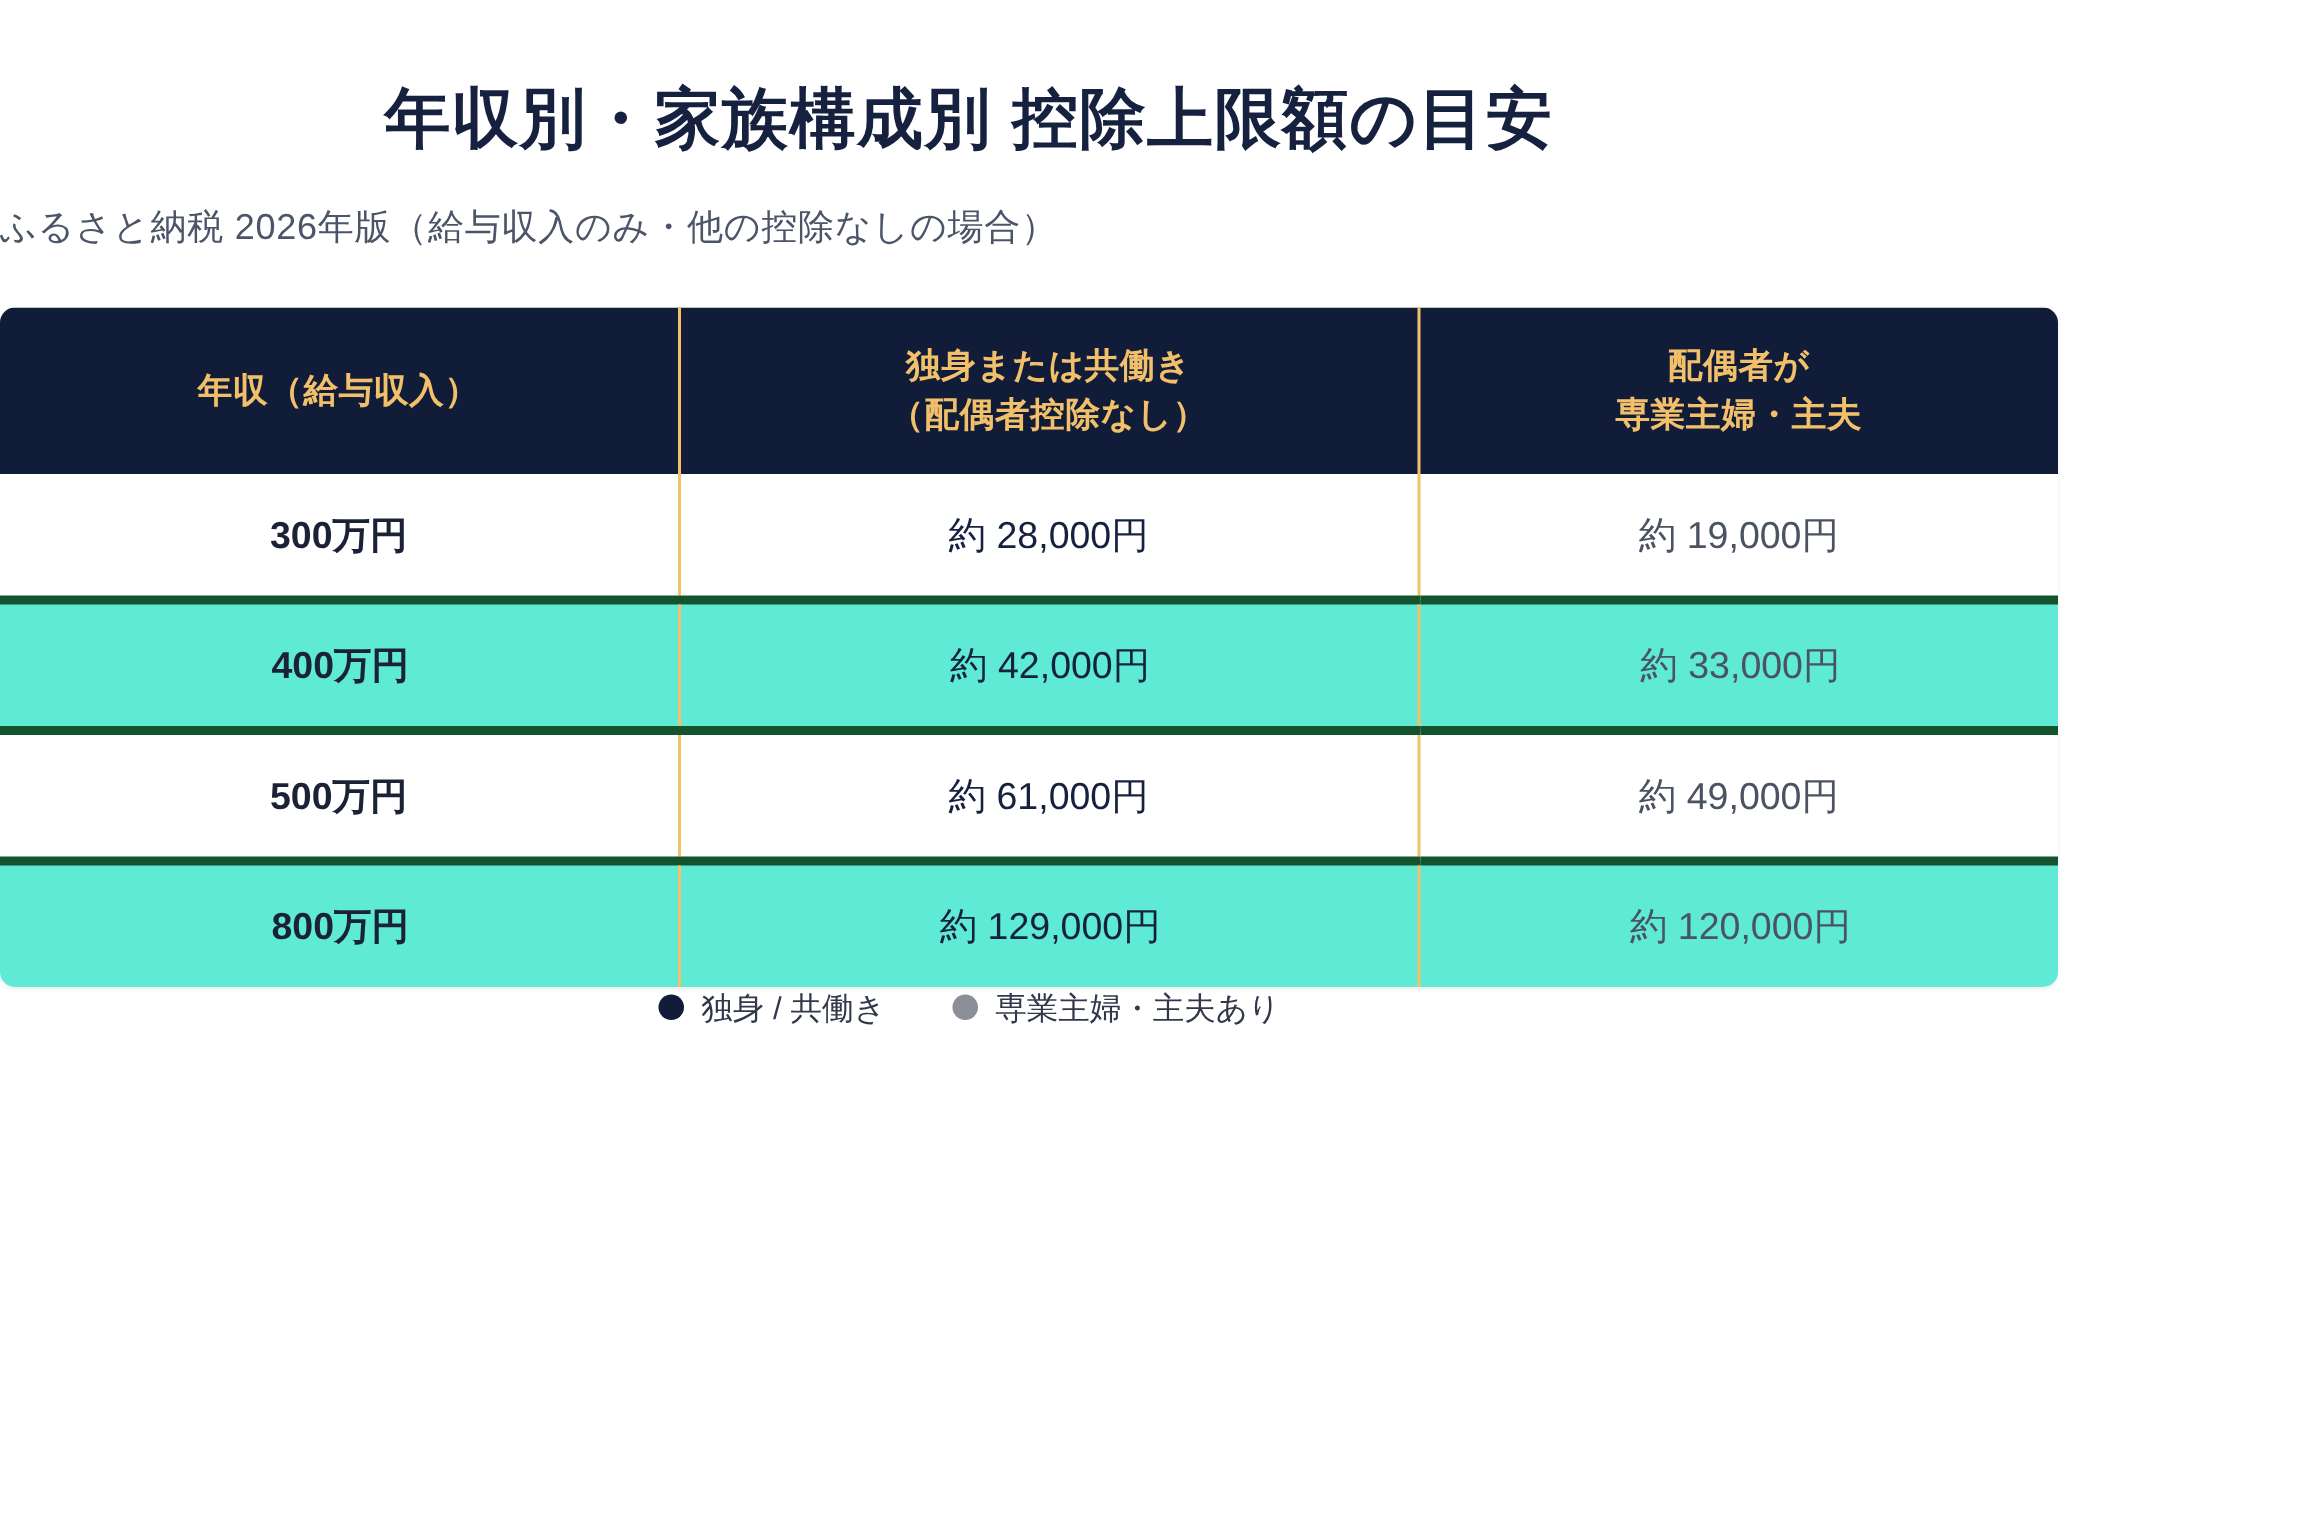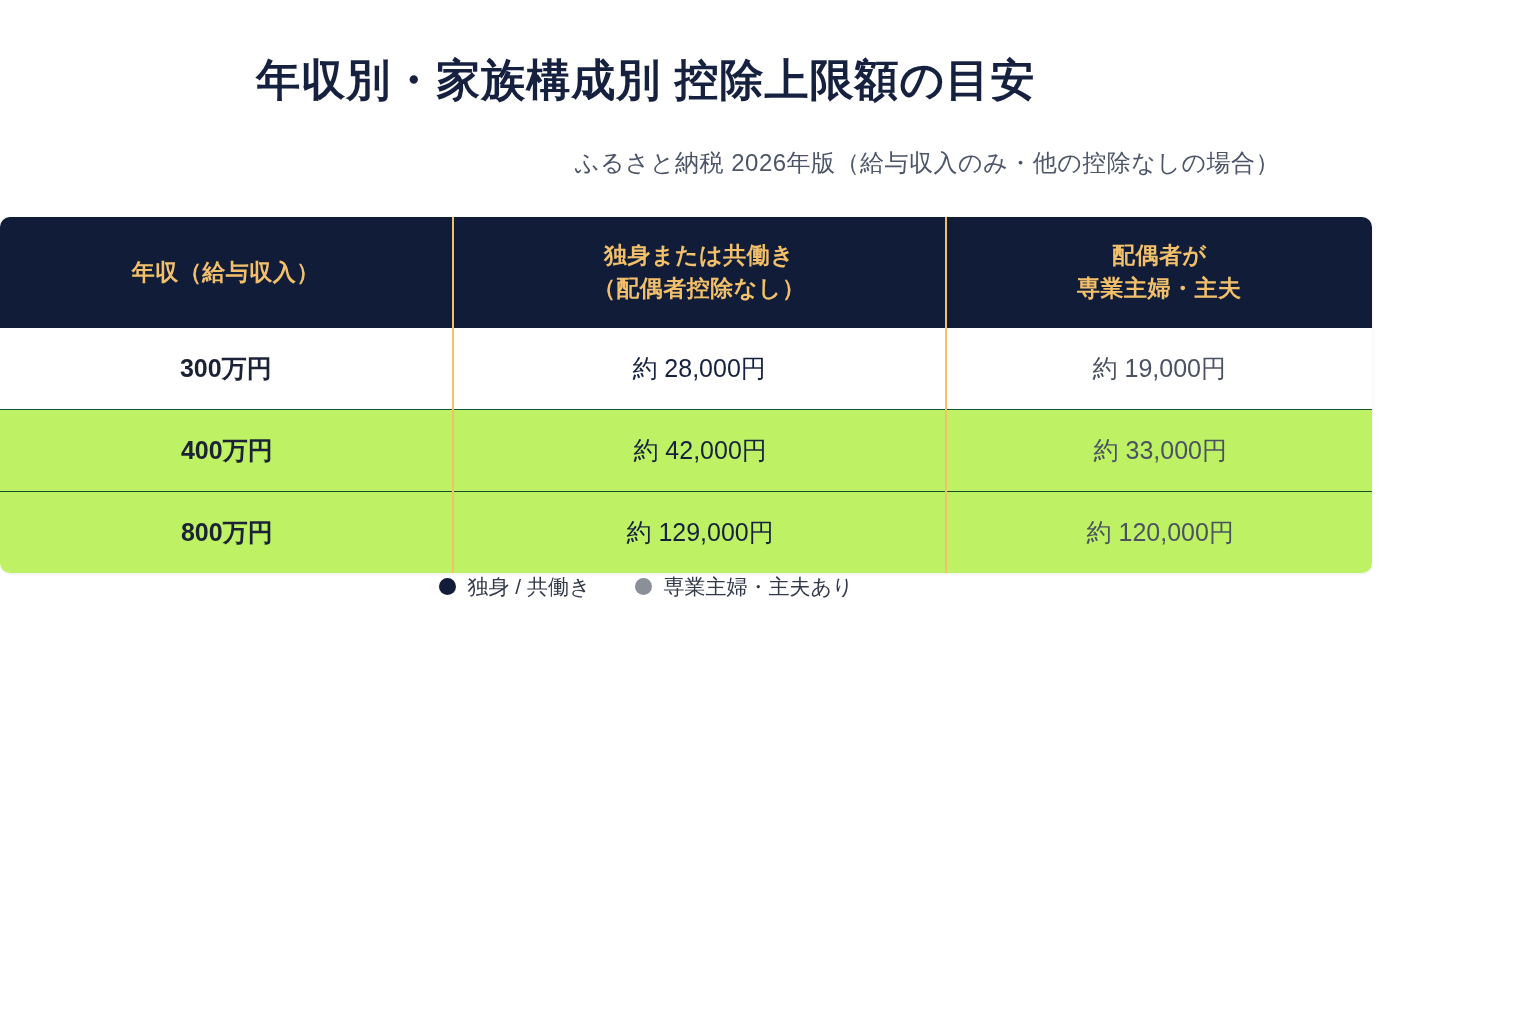--- a/index.html
+++ b/index.html
@@ -26,24 +26,24 @@
     text-align: center;
     font-size: 44px;
     font-weight: bold;
     color: #16213f;
     letter-spacing: 1px;
     margin: 0;
     padding-top: 52px;
     line-height: 1.25;
   }
   .subtitle {
-    text-align: right;
+    text-align: left;
     font-size: 24px;
     color: #4c5568;
-    margin: 12px;
+    margin: 0;
     padding-top: 28px;
     letter-spacing: 0.5px;
   }
   .table-wrap {
     margin: 38px auto 0 auto;
     width: 1372px;
     border-radius: 10px;
     overflow: hidden;
     box-shadow: 0 1px 3px rgba(0,0,0,0.08);
     background: #ffffff;
@@ -64,27 +64,27 @@
     letter-spacing: 0.5px;
   }
   table.kpi thead th.col-income { width: 33%; }
   table.kpi thead th.col-single { width: 36%; }
   table.kpi thead th.col-spouse { width: 31%; }
   table.kpi tbody td {
     font-size: 25px;
     text-align: center;
     padding: 24px 10px;
     color: #1b2236;
-    border-bottom: 1px solid #14532d;
+    border-bottom: 6px solid #14532d;
   }
   table.kpi tbody tr:last-child td {
     border-bottom: none;
   }
   table.kpi tbody tr.alt td {
-    background: #bef264;
+    background: #5eead4;
     padding-left: 12px;
   }
   table.kpi tbody td.income {
     font-weight: bold;
     color: #1b2236;
   }
   table.kpi tbody td.single {
     font-weight: normal;
     color: #16213f;
     border-left: 2px solid #f3c06b;
@@ -144,20 +144,25 @@
         <tr>
           <td class="income">300万円</td>
           <td class="single">約 28,000円</td>
           <td class="spouse">約 19,000円</td>
         </tr>
         <tr class="alt">
           <td class="income">400万円</td>
           <td class="single">約 42,000円</td>
           <td class="spouse">約 33,000円</td>
         </tr>
+        <tr>
+          <td class="income">500万円</td>
+          <td class="single">約 61,000円</td>
+          <td class="spouse">約 49,000円</td>
+        </tr>
         <tr class="alt">
           <td class="income">800万円</td>
           <td class="single">約 129,000円</td>
           <td class="spouse">約 120,000円</td>
         </tr>
       </tbody>
     </table>
   </div>
 
   <div class="legend">

